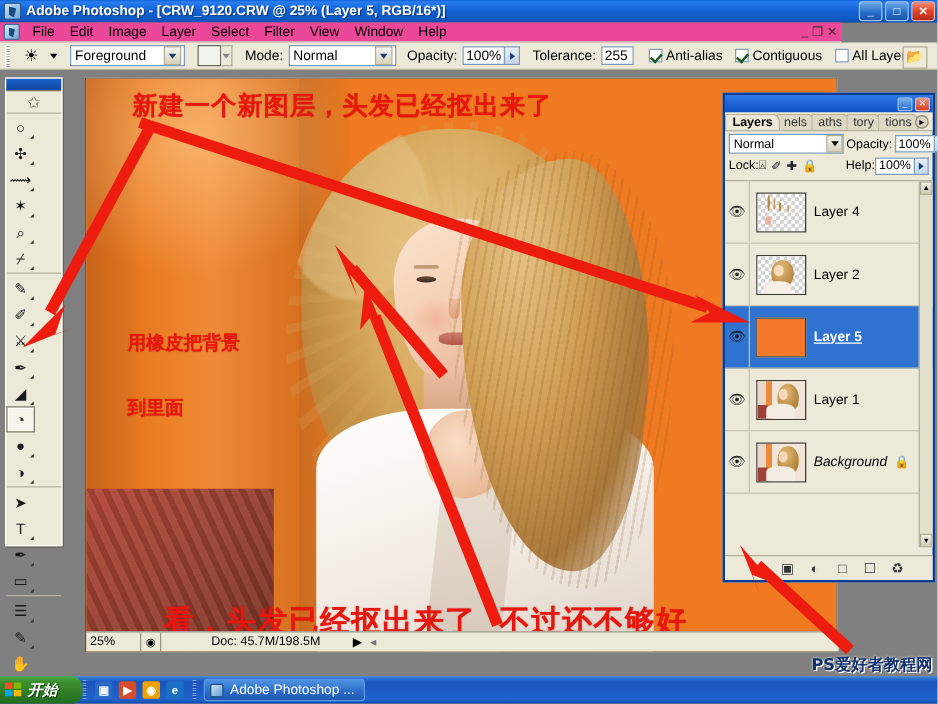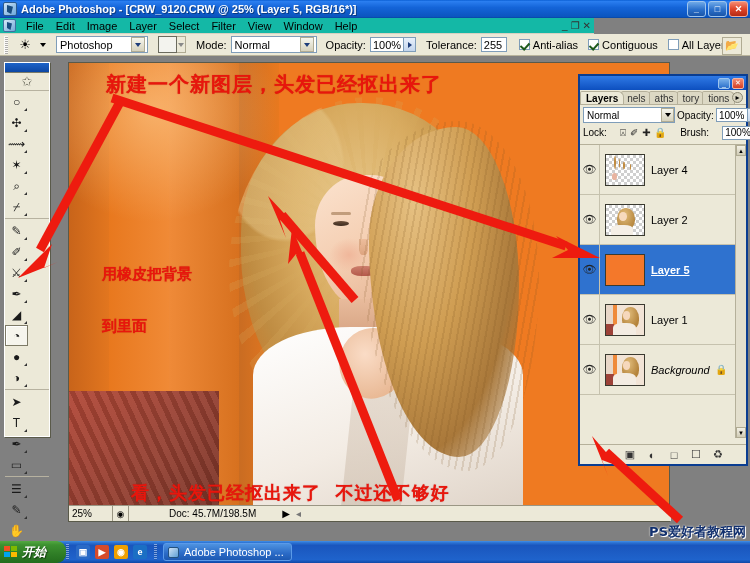--- a/index.html
+++ b/index.html
@@ -39,22 +39,22 @@
     width: 19px; height: 16px; border-radius: 3px;
     border: 1px solid #9dc4ee;
     display:flex; align-items:center; justify-content:center;
     color:#fff; font-size:9px; font-weight:bold; font-family:"Liberation Sans",sans-serif;
     background: linear-gradient(to bottom,#6fa9e8,#2a6fca 55%,#1a55a8);
   }
   .tb-btn.close { background: linear-gradient(to bottom,#f48b72,#e0452a 50%,#b52a14); border-color:#f0b0a0; }
 
   
   .menubar {
-    position:absolute; left:0; top:18px; width:594px; height:16px;
-    background: #14b8a6;
+    position:absolute; left:0; top:18px; width:673px; height:16px;
+    background: #ec4899;
     display:flex; align-items:center;
     border-bottom: 1px solid #d6d2c2;
   }
   .menubar .mb-icon {
     width:13px; height:13px; margin:0 4px 0 3px;
     background: linear-gradient(135deg,#d9eaf8,#6fa8d8);
     border:1px solid #3f6f9f; border-radius:2px; position:relative;
   }
   .menubar .mb-icon::after{
     content:""; position:absolute; left:3px; top:2px; width:5px; height:8px;
@@ -238,21 +238,21 @@
 
   
   .anno { position:absolute; inset:0; pointer-events:none; }
   .red-text {
     position:absolute; color:#e8160c; font-weight:bold; white-space:pre;
     font-family:"DejaVu Sans", sans-serif;
     text-shadow: 0 0 1px rgba(180,0,0,.6);
   }
   .t-top   { left:37px;  top:8px;  font-size:20px; letter-spacing:1px; }
   .t-mid   { left:33px;  top:198px; font-size:15px; line-height:26px; }
-  .t-bot   { left:62px;  top:418px; font-size:18px; letter-spacing:1px; }
+  .t-bot   { left:62px;  top:418px; font-size:24px; letter-spacing:1px; }
 
   .arrow-svg { position:absolute; inset:0; width:750px; height:563px; overflow:visible; }
 
   
   .docstatus {
     position:absolute; left:0; bottom:0; width:602px; height:16px;
     background:#ece9d8; border-top:1px solid #9a9684;
     display:flex; align-items:center; font-size:10px; color:#000;
   }
   .ds-zoom { width:44px; padding-left:3px; border-right:1px solid #9a9684; height:100%;
@@ -291,21 +291,21 @@
   .lp-blend { flex:0 0 92px; height:16px; background:#fff; border:1px solid #7f9db9;
     display:flex; align-items:center; padding-left:3px; font-size:10px; }
   .lp-blend .cbtn { margin-left:auto; width:13px;height:14px;
     background:linear-gradient(to bottom,#f6f6ee,#d6d2bd); border:1px solid #b0ab93;
     display:flex;align-items:center;justify-content:center;}
   .lp-opa-lbl { font-size:10px; white-space:nowrap; }
   .lp-opa-val { width:32px;height:14px;background:#fff;border:1px solid #7f9db9;font-size:10px;
     display:flex;align-items:center;justify-content:center;}
   .lp-opa-spin{ width:11px;height:14px;background:linear-gradient(to bottom,#e8f0fb,#c3d5ec);
     border:1px solid #7f9db9;border-left:none;display:flex;align-items:center;justify-content:center;}
-  .lp-row2 { height:18px; display:flex; align-items:center; gap:13px; padding:1px 3px 0 3px; }
+  .lp-row2 { height:18px; display:flex; align-items:center; gap:0; padding:1px 3px 0 3px; }
   .lp-lock-lbl{ font-size:10px; }
   .lp-lock-icons{ display:flex; align-items:center; gap:4px; font-size:10px; color:#222;}
   .lp-list {
     position:absolute; left:0; top:68px; right:0; bottom:26px;
     background:#ece9d8; border-top:1px solid #b5b09a; overflow:hidden;
   }
   .lp-scroll { position:absolute; right:0; top:0; bottom:0; width:11px; background:#e3dfcd;
     border-left:1px solid #b5b09a; }
   .lp-scroll .sbtn{ height:11px; background:linear-gradient(to bottom,#f4f2e6,#cfcab4);
     border:1px solid #b0ab93; display:flex;align-items:center;justify-content:center;font-size:6px;}
@@ -452,21 +452,21 @@
       <span style="font-size:10px;color:#333;">❐</span>
       <span style="font-size:10px;color:#333;">✕</span>
     </div>
   </div>
 
   <div class="optbar">
     <div class="grip"></div>
     <div class="opt-toolicon">☀</div>
     <div class="tri-down"></div>
     <div class="combo" style="width:92px; margin-left:6px;">
-      <span class="cval">Photoshop</span>
+      <span class="cval">Foreground</span>
       <span class="cbtn">
           <i class="tri-down"></i>
         </span>
     </div>
     <div class="swatchbox" style="margin-left:6px;">
       <div class="swatch"></div>
       <div class="swatch-tri">
           <i class="tri-down" style="border-top-color:#888;"></i>
         </div>
     </div>
@@ -609,21 +609,21 @@
     </div>
 
     <div class="lp-row2">
       <div class="lp-lock-lbl">Lock:</div>
       <div class="lp-lock-icons">
         <span>⍓</span>
         <span>✐</span>
         <span>✚</span>
         <span>🔒</span>
       </div>
-      <div class="lp-opa-lbl" style="margin-left:auto;">Brush:</div>
+      <div class="lp-opa-lbl" style="margin-left:auto;">Help:</div>
       <div style="display:flex;">
         <div class="lp-opa-val">100%</div>
         <div class="lp-opa-spin">
             <i class="tri-right"></i>
           </div>
       </div>
     </div>
 
     <div class="lp-list">
 

